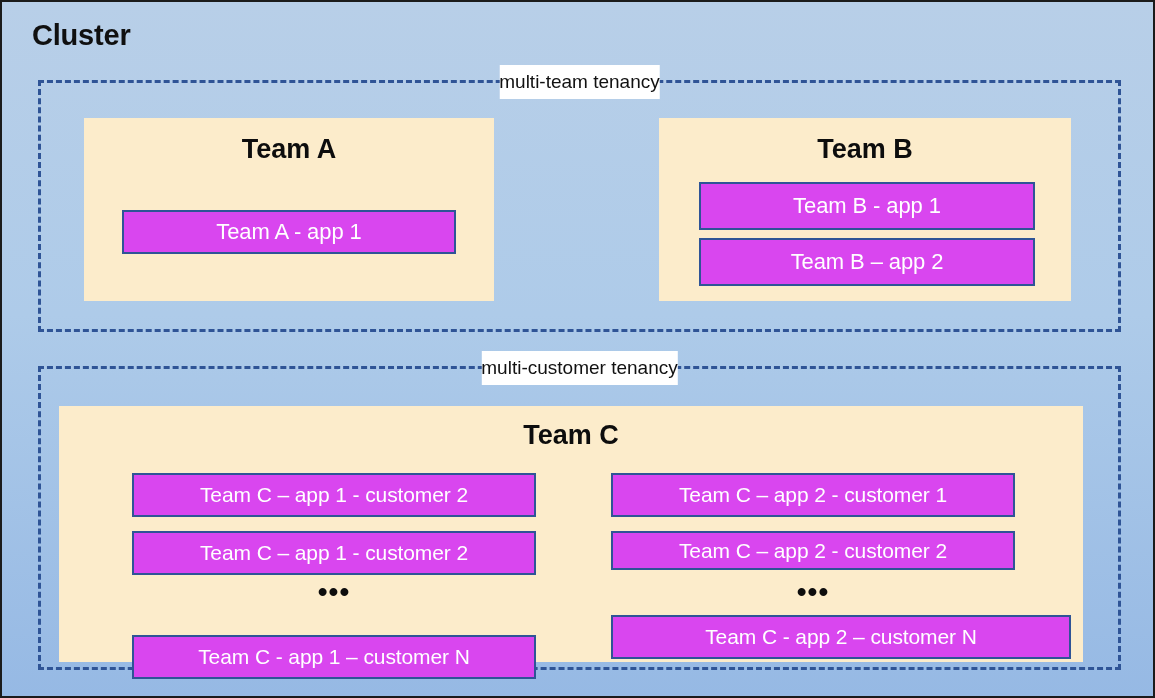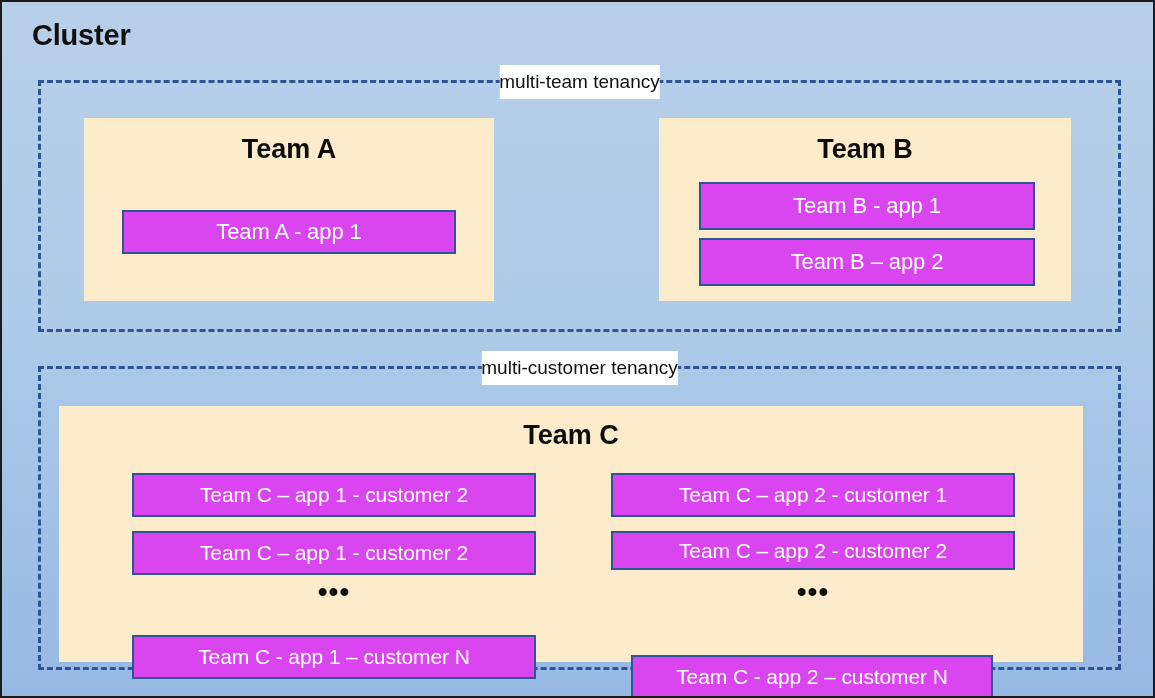--- a/index.html
+++ b/index.html
@@ -133,21 +133,21 @@
   #team-b-app-2 { left: 40px; top: 120px; width: 336px; height: 48px; }
 
   
   #team-c-app1-cust1 { left: 73px; top: 67px; width: 404px; height: 44px; }
   #team-c-app1-cust2 { left: 73px; top: 125px; width: 404px; height: 44px; }
   #team-c-app1-custN { left: 73px; top: 209px; width: 404px; height: 44px; margin-top: 20px; }
 
   
   #team-c-app2-cust1 { left: 552px; top: 67px; width: 404px; height: 44px; }
   #team-c-app2-cust2 { left: 552px; top: 125px; width: 404px; height: 39px; }
-  #team-c-app2-custN { left: 572px; top: 209px; width: 362px; height: 44px; margin-top: 40px; }
+  #team-c-app2-custN { left: 552px; top: 209px; width: 460px; height: 44px; }
 
   .ellipsis {
     position: absolute;
     width: 404px;
     text-align: center;
     font-size: 28px;
     font-weight: bold;
     color: #0d0d0d;
     line-height: 20px;
     letter-spacing: 1px;

